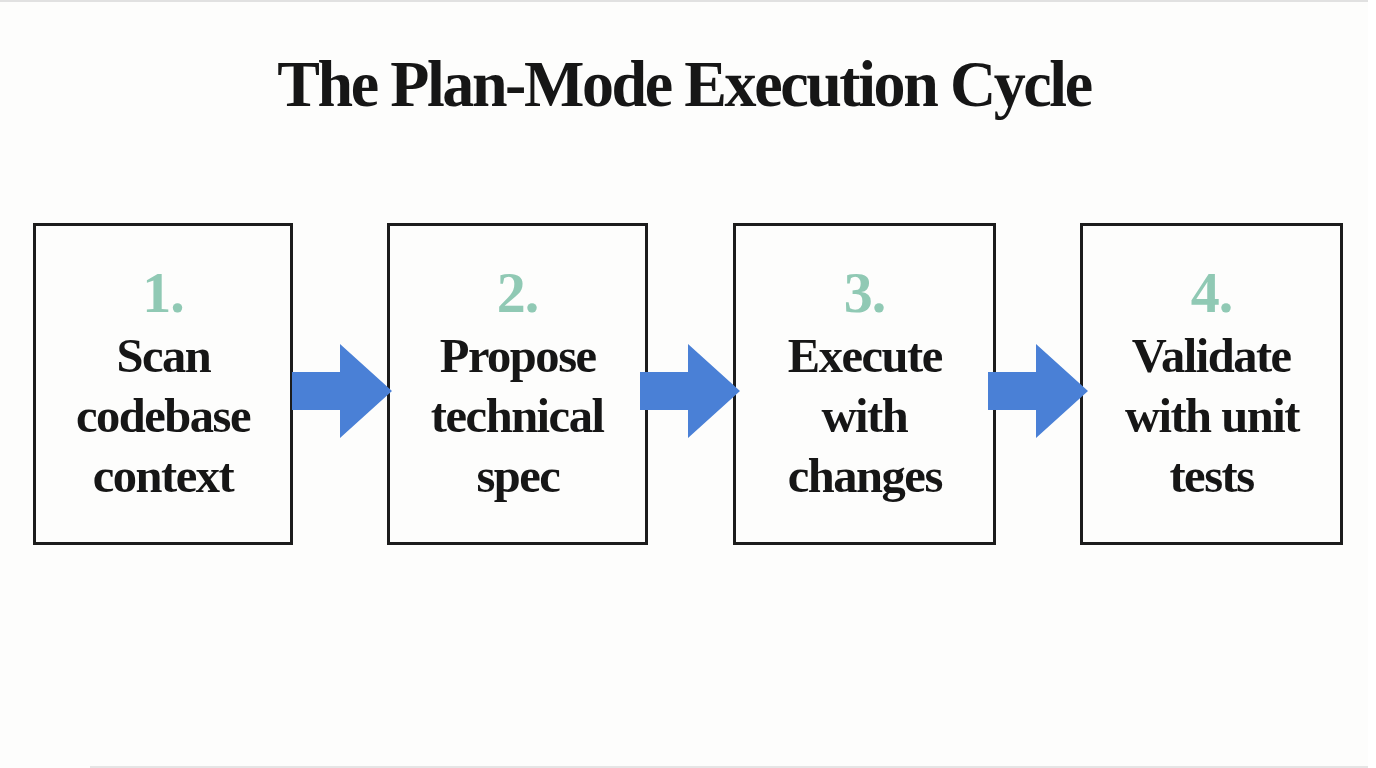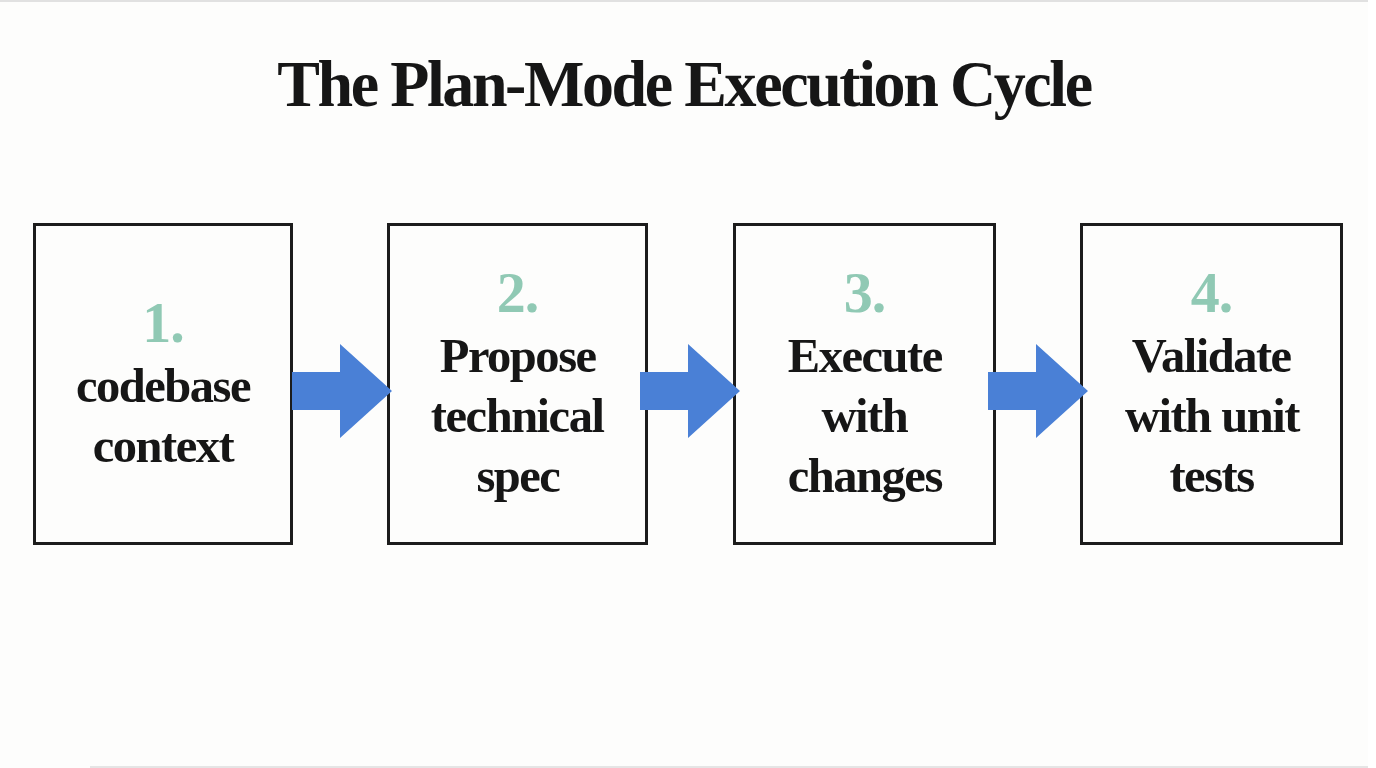--- a/index.html
+++ b/index.html
@@ -97,20 +97,21 @@
 
 <div id="slide">
 
   <div class="edge-top"></div>
   <div class="edge-bottom"></div>
 
   <div class="title">The Plan-Mode Execution Cycle</div>
 
   <div class="box b1">
     <div class="num">1.</div>
+    <div class="line">Scan</div>
     <div class="line">codebase</div>
     <div class="line">context</div>
   </div>
 
   <svg class="arrow a1" viewBox="0 0 100 94">
     <polygon points="0,28 48,28 48,0 100,47 48,94 48,66 0,66"></polygon>
   </svg>
 
   <div class="box b2">
     <div class="num">2.</div>

